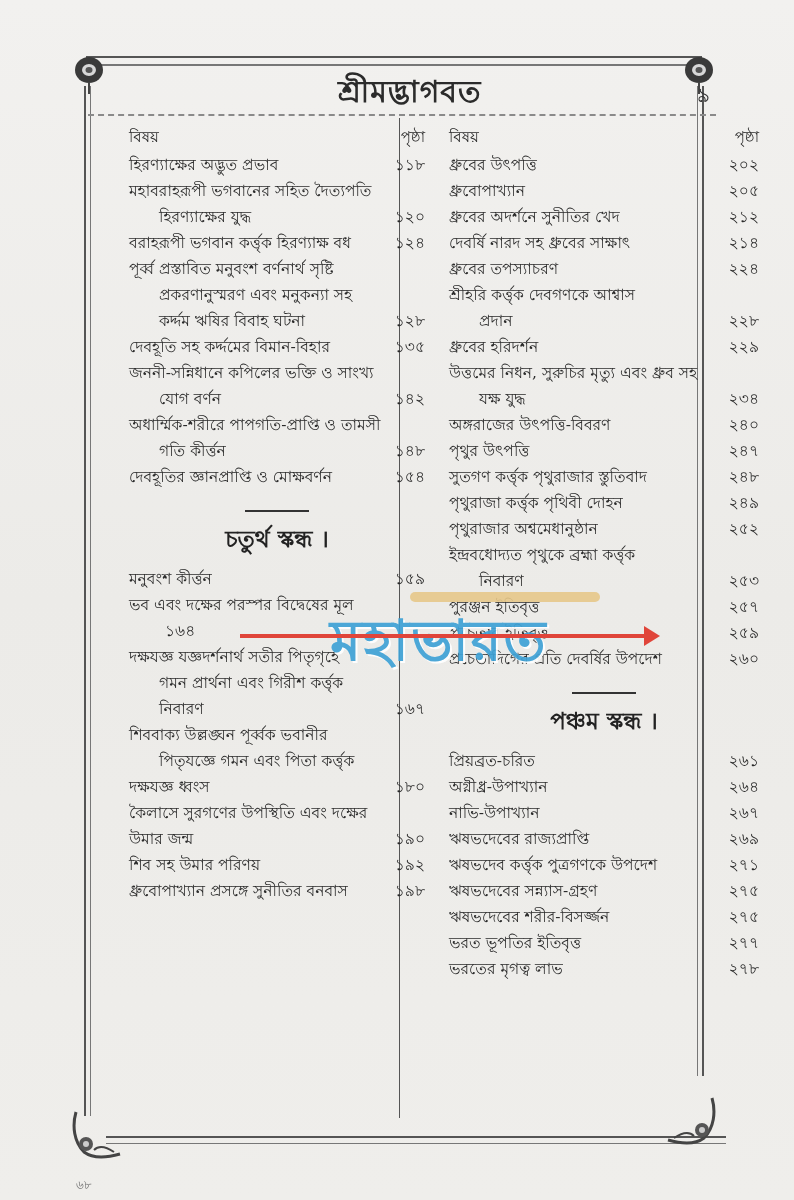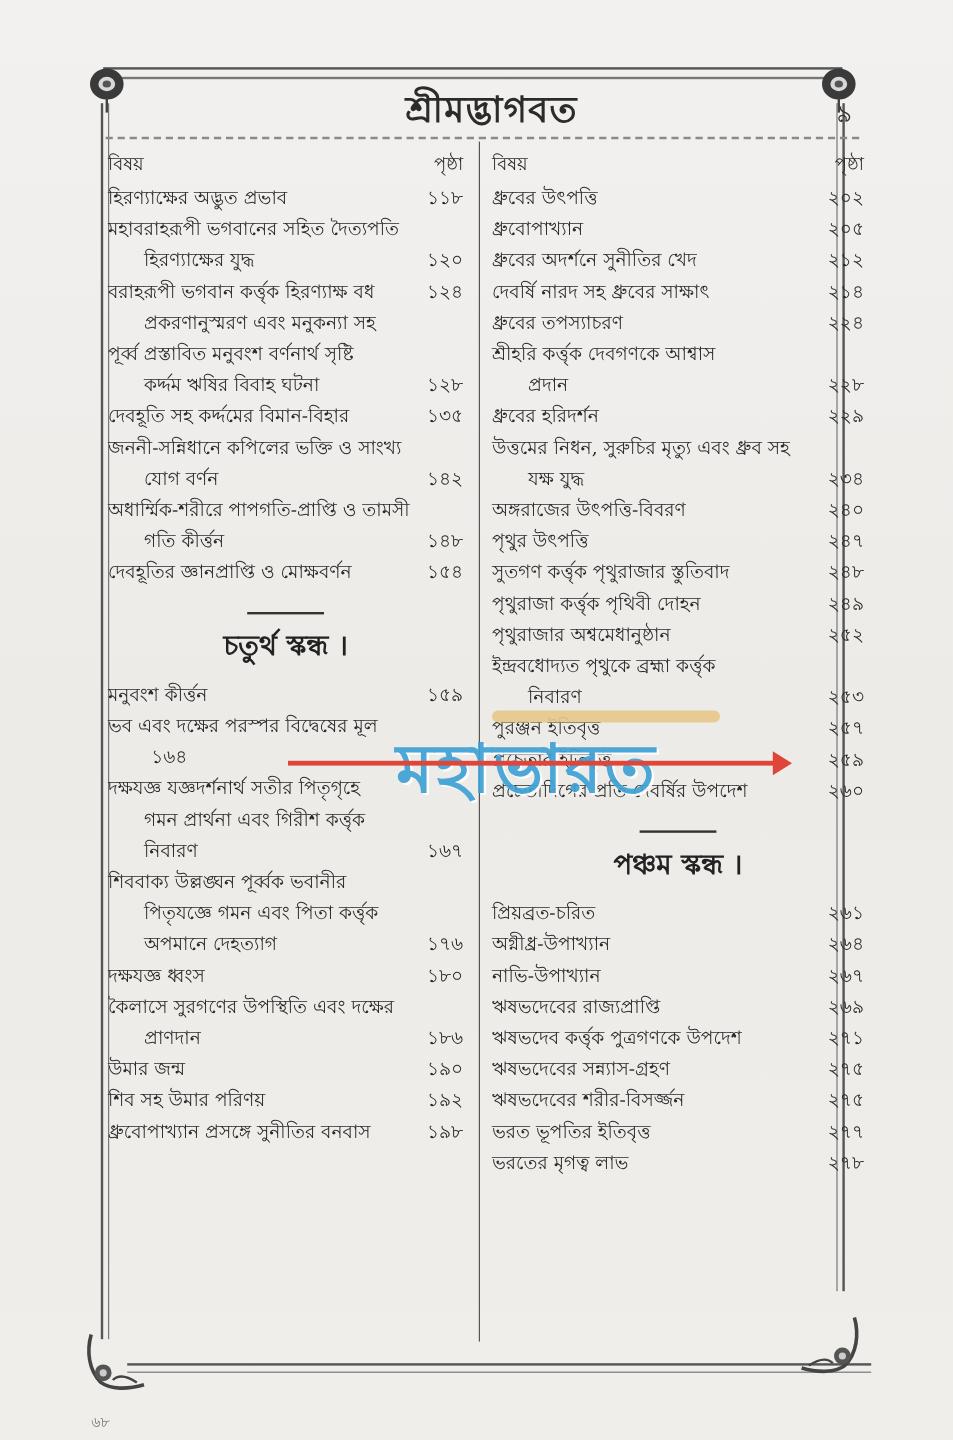--- a/index.html
+++ b/index.html
@@ -54,21 +54,21 @@
     position: absolute; left: 88px; top: 114px; width: 628px; height: 0;
     border-top: 2px dashed #8a8a8a;
   }
   .col-divider {
     position: absolute; left: 399px; top: 118px; width: 0; height: 1000px;
     border-left: 1.5px solid #555;
   }
 
   .col {
     position: absolute; top: 122px;
-    font-size: 15.5px; line-height: 26px;
+    font-size: 15.5px; line-height: 26px; padding-left: 39px;
   }
   .col.left { left: 90px; width: 296px; }
   .col.right { left: 410px; width: 310px; }
 
   .col-head {
     display: flex; justify-content: space-between; height: 30px; align-items: center;
     font-size: 15px;
   }
   .entry { display: flex; justify-content: space-between; align-items: flex-end; }
   .entry .t { white-space: nowrap; }
@@ -167,25 +167,25 @@
         <span class="t">মহাবরাহরূপী ভগবানের সহিত দৈত্যপতি</span>
       </div>
       <div class="entry indent">
         <span class="t">হিরণ্যাক্ষের যুদ্ধ</span>
         <span class="p">১২০</span>
       </div>
       <div class="entry">
         <span class="t">বরাহরূপী ভগবান কর্ত্তৃক হিরণ্যাক্ষ বধ</span>
         <span class="p">১২৪</span>
       </div>
+      <div class="entry">
+        <span class="t">পূর্ব্ব প্রস্তাবিত মনুবংশ বর্ণনার্থ সৃষ্টি</span>
+      </div>
       <div class="entry indent">
         <span class="t">প্রকরণানুস্মরণ এবং মনুকন্যা সহ</span>
-      </div>
-      <div class="entry">
-        <span class="t">পূর্ব্ব প্রস্তাবিত মনুবংশ বর্ণনার্থ সৃষ্টি</span>
       </div>
       <div class="entry indent">
         <span class="t">কর্দ্দম ঋষির বিবাহ ঘটনা</span>
         <span class="p">১২৮</span>
       </div>
       <div class="entry">
         <span class="t">দেবহূতি সহ কর্দ্দমের বিমান-বিহার</span>
         <span class="p">১৩৫</span>
       </div>
       <div class="entry">
@@ -230,34 +230,26 @@
       <div class="entry indent">
         <span class="t">নিবারণ</span>
         <span class="p">১৬৭</span>
       </div>
       <div class="entry">
         <span class="t">শিববাক্য উল্লঙ্ঘন পূর্ব্বক ভবানীর</span>
       </div>
       <div class="entry indent">
         <span class="t">পিতৃযজ্ঞে গমন এবং পিতা কর্ত্তৃক</span>
       </div>
-      <div class="entry indent">
-        <span class="t">অপমানে দেহত্যাগ</span>
-        <span class="p">১৭৬</span>
-      </div>
       <div class="entry">
         <span class="t">দক্ষযজ্ঞ ধ্বংস</span>
         <span class="p">১৮০</span>
       </div>
       <div class="entry">
         <span class="t">কৈলাসে সুরগণের উপস্থিতি এবং দক্ষের</span>
-      </div>
-      <div class="entry indent">
-        <span class="t">প্রাণদান</span>
-        <span class="p">১৮৬</span>
       </div>
       <div class="entry">
         <span class="t">উমার জন্ম</span>
         <span class="p">১৯০</span>
       </div>
       <div class="entry">
         <span class="t">শিব সহ উমার পরিণয়</span>
         <span class="p">১৯২</span>
       </div>
       <div class="entry">

